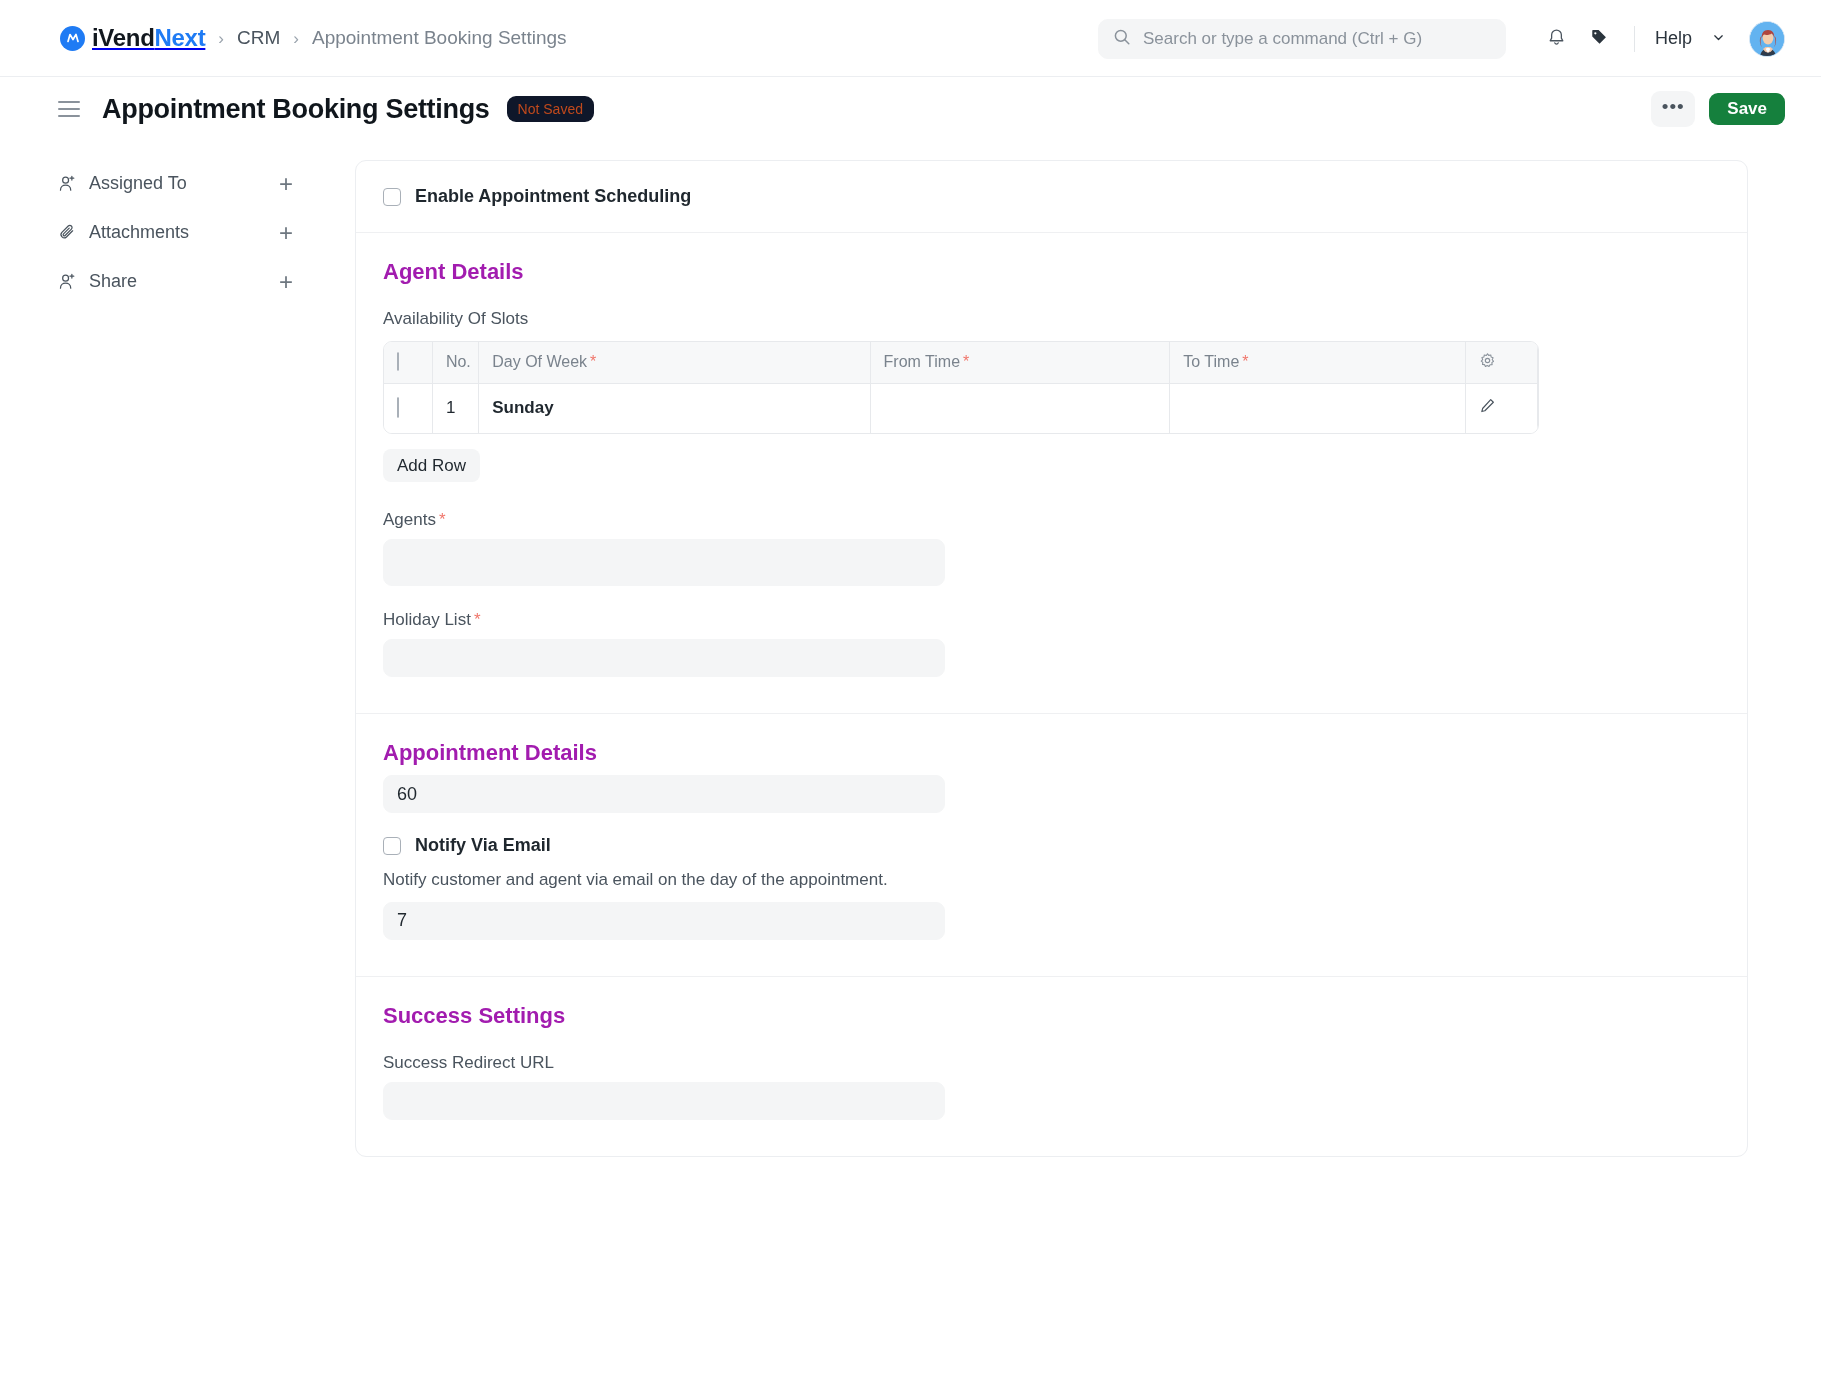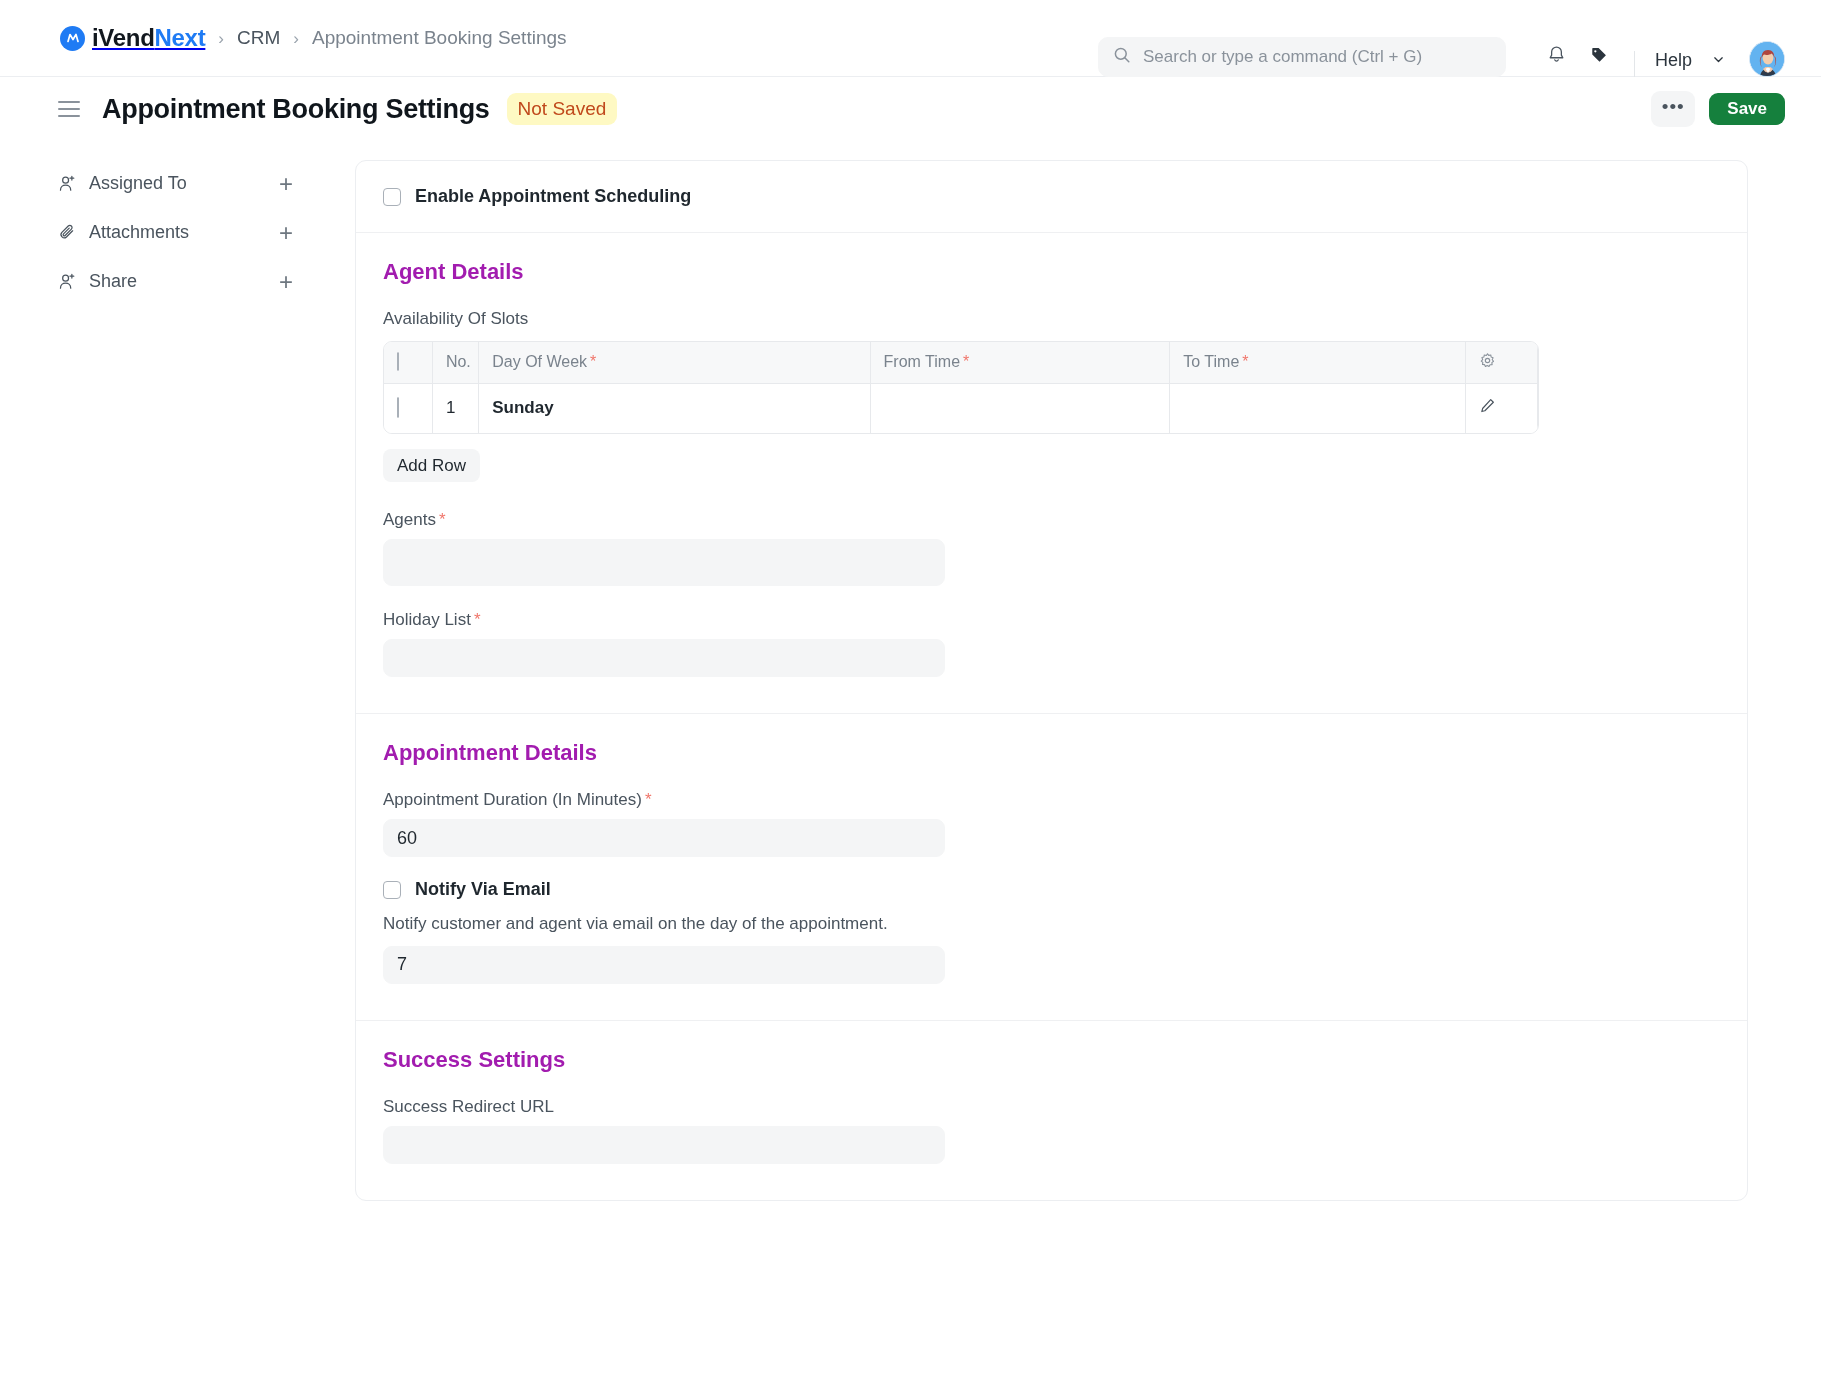--- a/index.html
+++ b/index.html
@@ -35,21 +35,21 @@
   .brand-text .t2 { color: #1f7bf4; }
 
   .crumb-sep { color: #9aa3ad; font-size: 17px; margin: 0 13px; line-height: 1; }
   .crumb {
     font-size: 19px; color: #4a545e; text-decoration: none;
   }
   .crumb.current { color: #7a838d; }
 
   .nav-right {
     position: absolute; right: 36px; top: 0; height: 77px;
-    display: flex; align-items: flex-end; gap: 0;
+    display: flex; align-items: center; gap: 0;
   }
   .search-box {
     width: 408px; height: 40px; border-radius: 10px;
     background: #f4f5f6; display: flex; align-items: center;
     padding: 0 14px; gap: 12px; border: 1px solid #f4f5f6;
   }
   .search-box input {
     border: 0; outline: 0; background: transparent;
     font-family: "Liberation Sans", sans-serif;
     font-size: 17px; color: #4a545e; width: 100%;
@@ -73,22 +73,22 @@
 
   
   .page-head {
     height: 64px; display: flex; align-items: center;
     padding: 0 36px 0 58px; position: relative;
   }
   .hamburger { width: 22px; display: flex; flex-direction: column; gap: 5px; cursor: pointer; }
   .hamburger i { display: block; height: 2px; background: #8a929b; border-radius: 2px; }
   .page-title { font-size: 27px; font-weight: 700; color: #10161c; margin-left: 22px; letter-spacing: -0.3px;}
   .badge-notsaved {
-    margin-left: 17px; background: #fef9c3; color: #c0491c;
-    font-size: 19px; font-weight: 400; padding: 5px 11px; border-radius: 9px;
+    margin-left: 17px; background: #0f172a; color: #c0491c;
+    font-size: 14px; font-weight: 400; padding: 5px 11px; border-radius: 9px;
   }
   .head-right { position: absolute; right: 36px; display: flex; align-items: center; gap: 14px; }
   .btn-ellipsis {
     width: 44px; height: 36px; border-radius: 9px; background: #f4f5f6; border: 0;
     color: #4a545e; font-size: 19px; line-height: 1; cursor: pointer;
     display: flex; align-items: center; justify-content: center; letter-spacing: 1px;
     padding-bottom: 6px;
   }
   .btn-save {
     height: 32px; border-radius: 9px; background: #15803d; color: #fff; border: 0;
@@ -358,21 +358,20 @@
       <div class="input tall"></div>
 
       <div class="field-label mt24"><span>Holiday List</span><span class="req">*</span></div>
       <div class="input"></div>
     </div>
     <div class="sec-divider"></div>
 
     <div class="sec pb36">
       <div class="sec-title">Appointment Details</div>
 
-      <div class="field-label mt24"><span>Appointment Duration (In Minutes)</span><span class="req">*</span></div>
       <div class="input">60</div>
 
       <div class="check-row" style="padding:22px 0 0 0">
         <span class="cbox"></span>
         <span class="check-label">Notify Via Email</span>
       </div>
       <div class="help-text mt12">Notify customer and agent via email on the day of the appointment.</div>
 
       <div class="input">7</div>
     </div>

